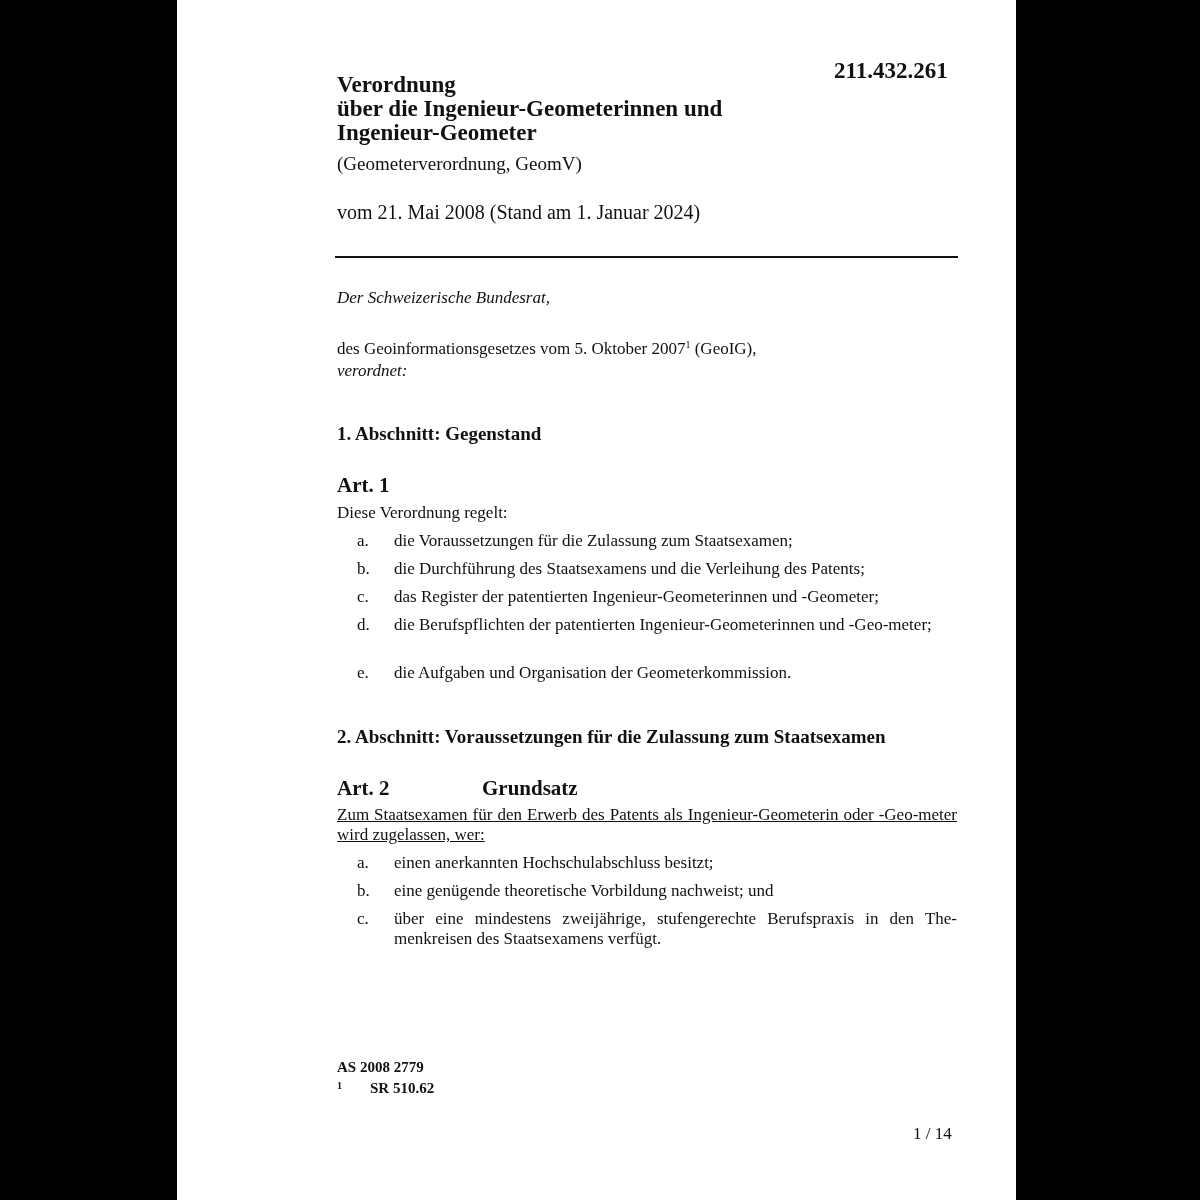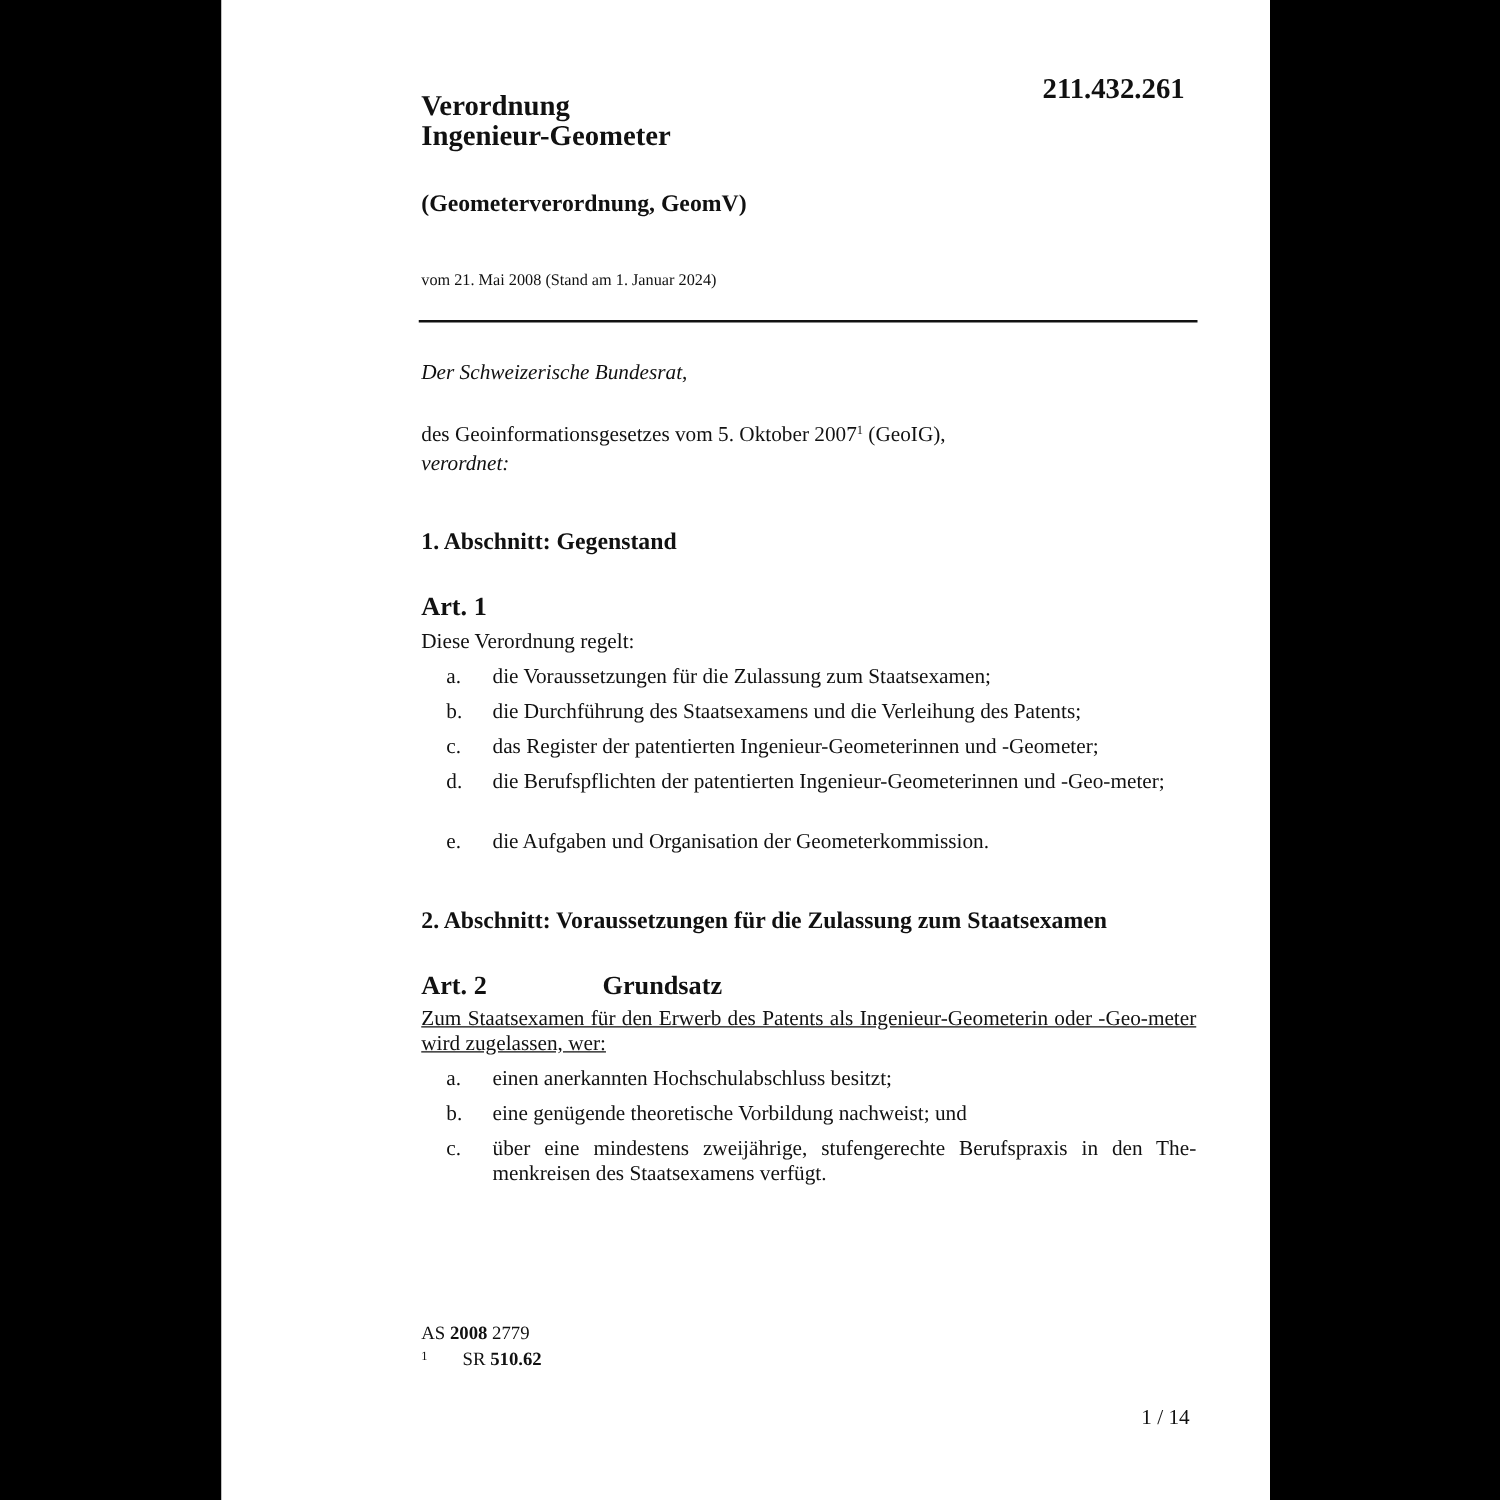--- a/index.html
+++ b/index.html
@@ -9,44 +9,45 @@
       font-family: "Liberation Serif", "DejaVu Serif", serif;
       color: #111;
     }
     .page {
       position: absolute; left: 177px; top: 0; width: 839px; height: 1200px;
       background: #fff;
     }
     .abs { position: absolute; white-space: nowrap; }
     .sr-number { left: 657px; top: 58px; font-size: 23px; font-weight: bold; }
     .title { left: 160px; top: 73px; font-size: 23px; font-weight: bold; line-height: 24px; }
-    .subtitle { left: 160px; top: 153px; font-size: 19px; font-weight: bold; }
-    .date { left: 160px; top: 216px; font-size: 13px; }
+    .subtitle { left: 160px; top: 153px; font-size: 19px; font-weight: normal; }
+    .date { left: 160px; top: 201px; font-size: 20px; }
     .rule { position: absolute; left: 158px; top: 256px; width: 623px; height: 2px; background: #111; }
     .p { font-size: 17px; line-height: 20px; }
     .italic { font-style: italic; }
     .section-h { font-size: 19px; font-weight: bold; }
     .art-h { font-size: 21px; font-weight: bold; }
     .art-title { font-weight: bold; position: absolute; left: 113px; margin-left: 32px; }
     .li { position: absolute; left: 160px; width: 620px; font-size: 17px; line-height: 20px; }
     .li .letter { position: absolute; left: 20px; }
     .li .text { position: absolute; left: 57px; width: 563px; white-space: normal; text-align: justify; }
     .block { position: absolute; left: 160px; width: 620px; font-size: 17px; line-height: 20px; text-align: justify; }
     sup { font-size: 10px; vertical-align: 6px; }
-    .fn-small { font-size: 15px; }
+    .fn-small { font-size: 15px; font-weight: bold; }
   </style>
 </head>
 <body>
 
 <div class="page">
 
   <div class="abs sr-number">211.432.261</div>
 
   <div class="abs title">
     <div>Verordnung</div>
+    <div>über die Ingenieur-Geometerinnen und</div>
     <div>Ingenieur-Geometer</div>
   </div>
   <div class="abs subtitle">(Geometerverordnung, GeomV)</div>
   <div class="abs date">vom 21. Mai 2008 (Stand am 1. Januar 2024)</div>
   <div class="rule"></div>
 
   <div class="abs p italic" style="left:160px; top:288px;">Der Schweizerische Bundesrat,</div>
   <div class="abs p" style="left:160px; top:335px;">
     <span>des Geoinformationsgesetzes vom 5. Oktober 2007</span><sup>1</sup><span> (GeoIG),</span>
   </div>

